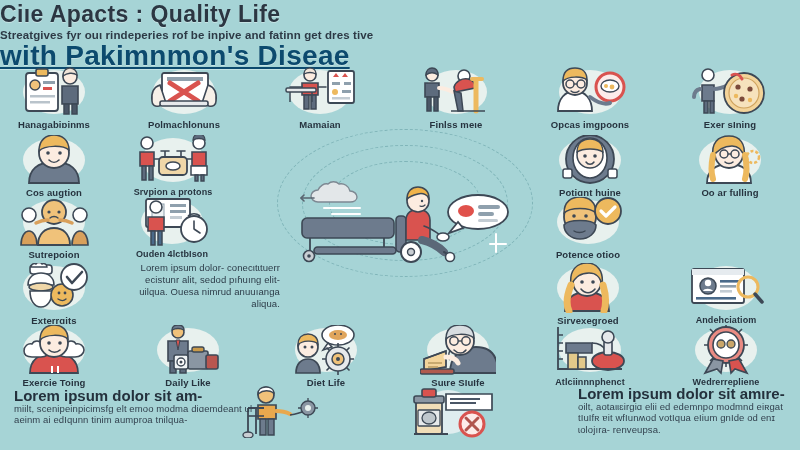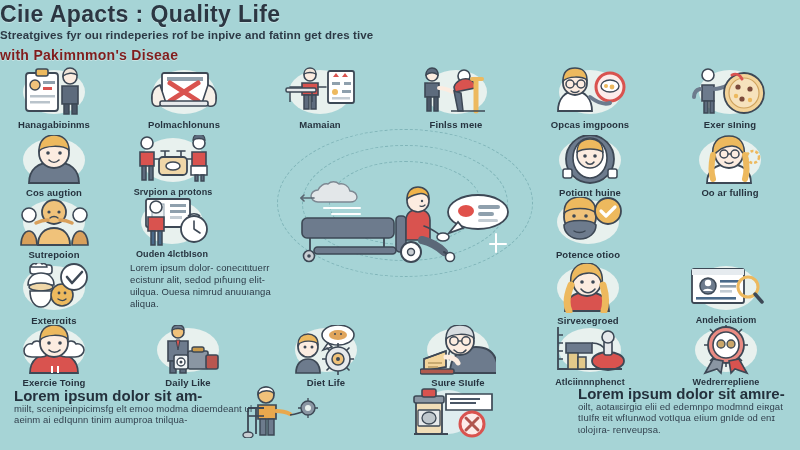--- a/index.html
+++ b/index.html
@@ -17,23 +17,24 @@
   .title-main {
     font-size:23px; font-weight:bold; letter-spacing:.4px;
     color:#2b3642; line-height:25px;
     text-shadow:0 1px 0 rgba(255,255,255,.35);
   }
   .title-sub {
     font-size:11.5px; font-weight:bold; color:#2d3a46;
     line-height:16px; letter-spacing:.1px;
   }
   .title-main2 {
-    font-size:14px; font-weight:bold; color:#7f1d1d;
+    font-size:28px; font-weight:bold; color:#0c4a6e;
     line-height:25px; letter-spacing:.3px;
     text-shadow:0 1px 0 rgba(255,255,255,.35);
+    text-decoration:underline;
   }
 
   
   .rings { position:absolute; left:275px; top:128px; width:260px; height:150px; }
   .ring {
     position:absolute; border:1px dashed #7fb4b8; border-radius:50%;
     left:50%; top:50%; transform:translate(-50%,-50%);
   }
   .ring.r1 { width:256px; height:148px; }
   .ring.r2 { width:206px; height:116px; }
@@ -627,21 +628,21 @@
         <path d="M54 8h46v16H54z" fill="#fff" stroke="#3d4855" stroke-width="1.7"></path>
         <path d="M58 13h30M58 17h26" stroke="#4a5666" stroke-width="2"></path>
         <circle cx="80" cy="38" r="12" fill="#fdecea" stroke="#d9534f" stroke-width="3"></circle>
         <path d="M74 32l12 12M86 32L74 44" stroke="#b0554e" stroke-width="3" stroke-linecap="round"></path>
         <path d="M22 48h34" stroke="#3d4855" stroke-width="1.8"></path>
       </svg>
     </div>
     <div class="label"></div>
   </div>
 
-  <div class="para mid" style="left:130px; top:262px; width:150px;">
+  <div class="para mid" style="left:130px; top:262px; width:150px;text-align:right;">
     <div class="pb">Lorem ipsum dolor- conecιtɩtuerr ecistunr alit, sedod pıɦuıng elit- uilqua. Ouesa nimrud anuuıanga aliqua.</div>
   </div>
 
   <div class="para" style="left:14px; top:390px; width:250px;">
     <div class="ph">Lorem ipsum dolor sit am-</div>
     <div class="pb">miilt, scenipeinpicimsfg elt emoo modma diɑemdeant ul aeinm ai edIqunn tinim aumproa tnilqua-</div>
   </div>
 
   <div class="para" style="left:578px; top:388px; width:212px;">
     <div class="ph">Lorem ipsum dolor sit amιre-</div>

